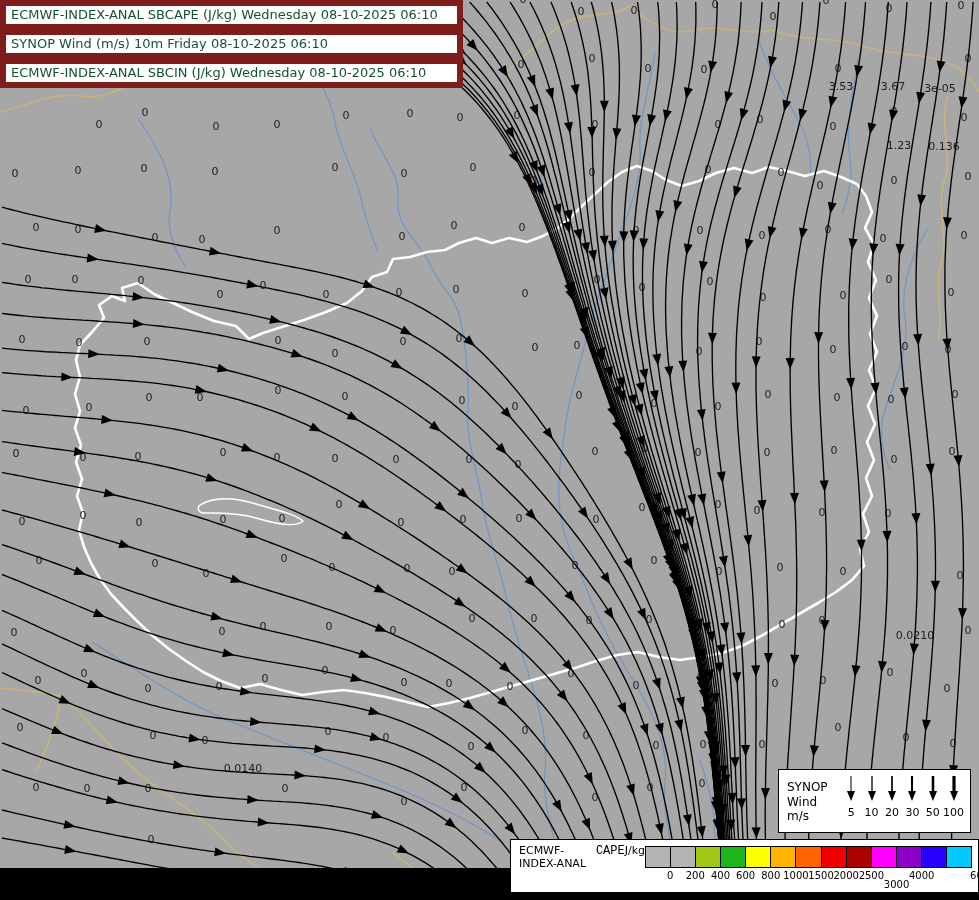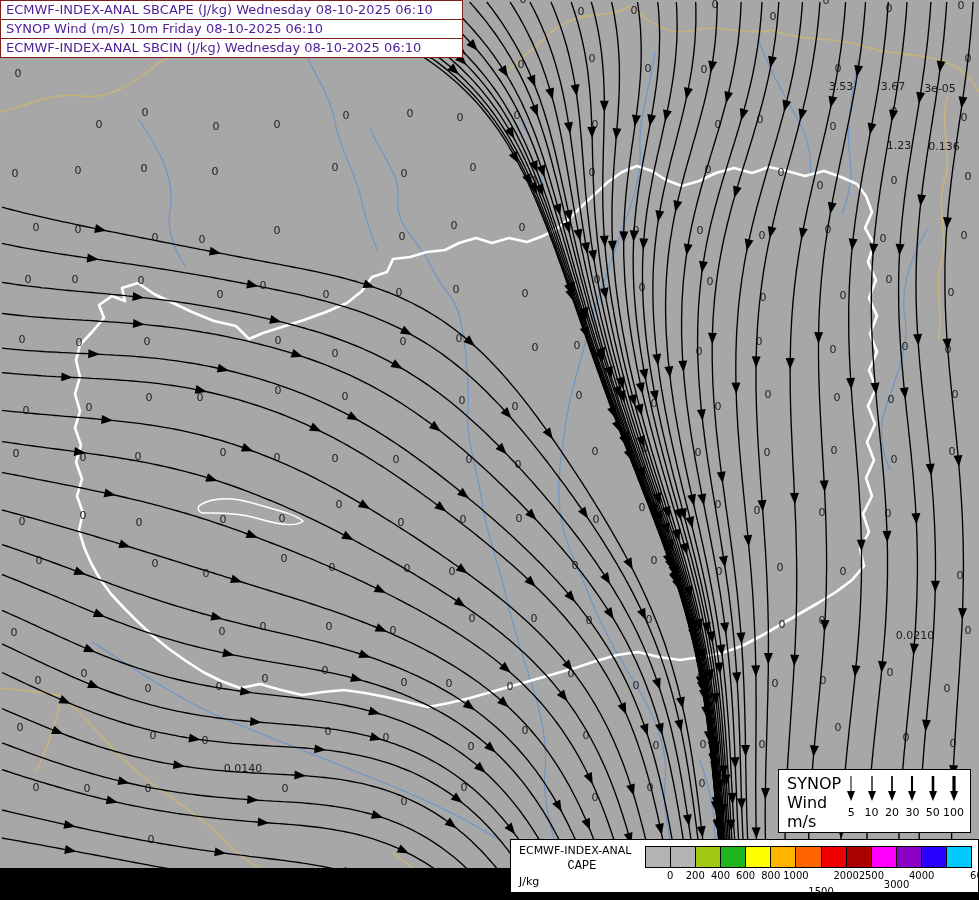--- a/index.html
+++ b/index.html
@@ -4,35 +4,35 @@
 <style>
   * { margin:0; padding:0; box-sizing:border-box; }
   html,body { width:979px; height:900px; }
   body { font-family:"DejaVu Sans", sans-serif; }
   #screen { position:relative; width:979px; height:900px; background:#a7a7a7; overflow:hidden; }
   #map-svg { position:absolute; left:0; top:0; z-index:1; }
 
   #bottom-bar { position:absolute; left:0; top:868px; width:979px; height:32px; background:#000; z-index:4; }
 
   #title-box { position:absolute; left:0; top:0; z-index:6; }
-  .title-line { width:463px; background:#fff; border:1px solid #7f1d1d; margin-top:-1px;
-                padding:1px 5px 2px 5px; font-size:13px; color:#4c1d95; white-space:nowrap; }
+  .title-line { width:463px; background:#fff; border:6px solid #7f1d1d; margin-top:-1px;
+                padding:1px 5px 2px 5px; font-size:13px; color:#14532d; white-space:nowrap; }
   .title-line:first-child { margin-top:0; }
 
   #wind-legend { position:absolute; left:778px; top:769px; width:193px; height:64px;
                  background:#fff; border:1px solid #000; z-index:6; display:flex; padding:4px 6px 2px 8px; }
-  .wl-left { width:54px; display:flex; flex-direction:column; justify-content:flex-start;
-             font-size:16px; line-height:1.2; color:#000; }
+  .wl-left { width:54px; display:flex; flex-direction:column; justify-content:center;
+             font-size:12px; line-height:1.2; color:#000; }
   .wl-right { flex:1; display:flex; }
   .wl-col { flex:1; text-align:center; }
   .wl-num { font-size:11px; color:#000; }
 
   #cape-legend { position:absolute; left:510px; top:839px; width:469px; height:54px;
                  background:#fff; border:1px solid #000; z-index:6; display:flex; padding:3px 6px 1px 8px; }
-  .cl-left { width:126px; display:flex; flex-direction:column; justify-content:space-between;
+  .cl-left { width:126px; display:flex; flex-direction:row; justify-content:space-between;
              font-size:11px; color:#000; padding:1px 0 3px 0; }
   .cl-param { text-align:center; font-size:12px;font-family:Liberation Mono, monospace; }
   .cl-bar-area { flex:1; position:relative; padding-top:3px; }
   .cl-cells { display:flex; height:22px; border:1px solid #000; background:#fff; }
   .cape-cell { flex:1; border-right:1px solid #000; }
   .cape-cell:last-child { border-right:none; }
   .cl-ticks { position:relative; height:15px; }
   .cape-tick { position:absolute; top:2px; transform:translateX(-50%); font-size:10px; color:#000; }
 </style>
 </head>
@@ -699,21 +699,21 @@
           <div class="cape-cell" style="background: rgb(40, 0, 255);"></div>
           <div class="cape-cell" style="background: rgb(0, 200, 255);"></div>
         </div>
       <div class="cl-ticks" id="cape-ticks">
           <span class="cape-tick" style="left: 7.69231%;">0</span>
           <span class="cape-tick" style="left: 15.3846%;">200</span>
           <span class="cape-tick" style="left: 23.0769%;">400</span>
           <span class="cape-tick" style="left: 30.7692%; text-align: center;">600</span>
           <span class="cape-tick" style="left: 38.4615%;">800</span>
           <span class="cape-tick" style="left: 46.1538%;">1000</span>
-          <span class="cape-tick" style="left: 53.8462%; margin-top: 16px;">1500</span>
+          <span class="cape-tick" style="left: 53.8462%;">1500</span>
           <span class="cape-tick" style="left: 61.5385%;">2000</span>
           <span class="cape-tick" style="left: 69.2308%;">2500</span>
           <span class="cape-tick" style="left: 76.9231%; margin-top: 9px;">3000</span>
           <span class="cape-tick" style="left: 84.6154%;">4000</span>
           <span class="cape-tick" style="left: 92.3077%; margin-left: 36px;">6000</span>
         </div>
     </div>
   </div>
 
 </div>

